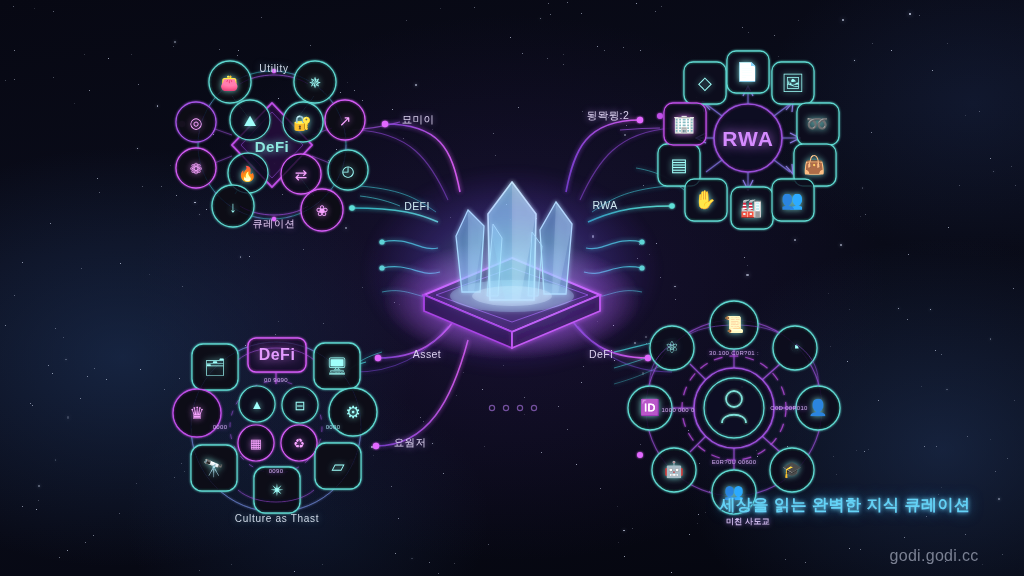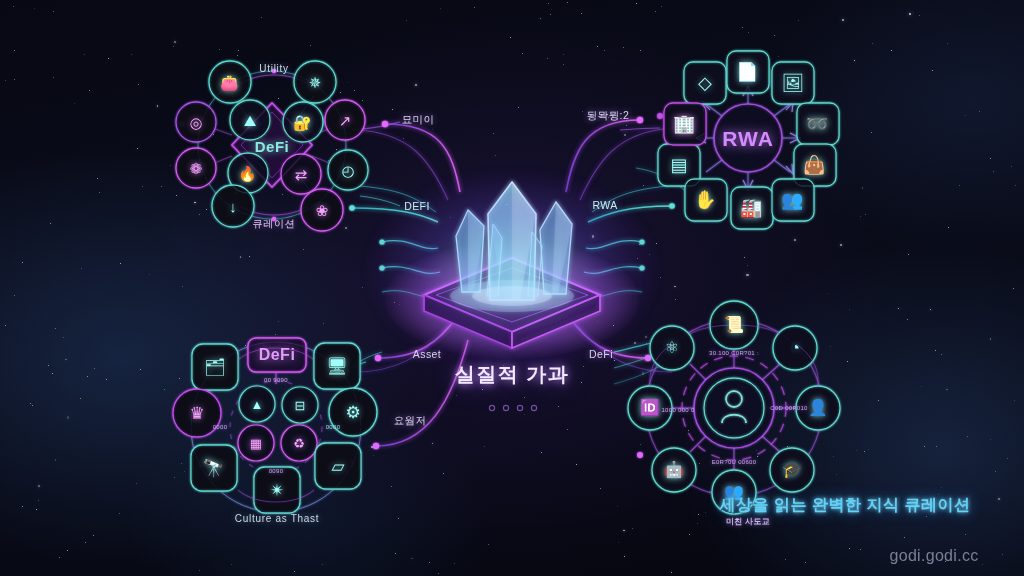--- a/index.html
+++ b/index.html
@@ -748,35 +748,34 @@
   <div class="cluster-label mag blur" style="left:274px;top:224px">큐레이션</div>
   <div class="cluster-label" style="left:277px;top:518px">Culture as Thast</div>
 
   <div class="layer" id="edgelabels">
       <div class="edge-label blur" style="left:418px;top:120px">묘미이</div>
       <div class="edge-label blur" style="left:608px;top:116px">됭뫅뮝:2</div>
       <div class="edge-label cyan" style="left:417px;top:206px">DEFI</div>
       <div class="edge-label cyan" style="left:605px;top:205px">RWA</div>
       <div class="edge-label" style="left:427px;top:354px">Asset</div>
       <div class="edge-label" style="left:601px;top:354px">DeFi</div>
-      <div class="edge-label blur" style="left:410px;top:421px">요웜저</div>
+      <div class="edge-label blur" style="left:410px;top:443px">요웜저</div>
     </div>
 
   <div class="layer" id="microlabels">
       <div class="micro m" style="left:276px;top:380px">00 9090</div>
       <div class="micro m" style="left:276px;top:471px">0090</div>
       <div class="micro m" style="left:220px;top:427px">0000</div>
       <div class="micro c" style="left:333px;top:427px">0000</div>
       <div class="micro m" style="left:734px;top:353px">30.100 C0R?01 :</div>
       <div class="micro m" style="left:789px;top:408px">C0D 00P010</div>
       <div class="micro m" style="left:678px;top:410px">1000 000 0</div>
       <div class="micro m" style="left:734px;top:462px">E0R?0U 00600</div>
     </div>
 
-  <div class="core-title">실질적 가과</div>
 
   <div class="ov-wrap">
     <div class="ov2">세상을 읽는 완벽한 지식 큐레이션</div>
   </div>
   <div class="ov-small">미친 사도교</div>
 
   <div class="watermark">godi.godi.cc</div>
 </div>
 
 </body></html>

